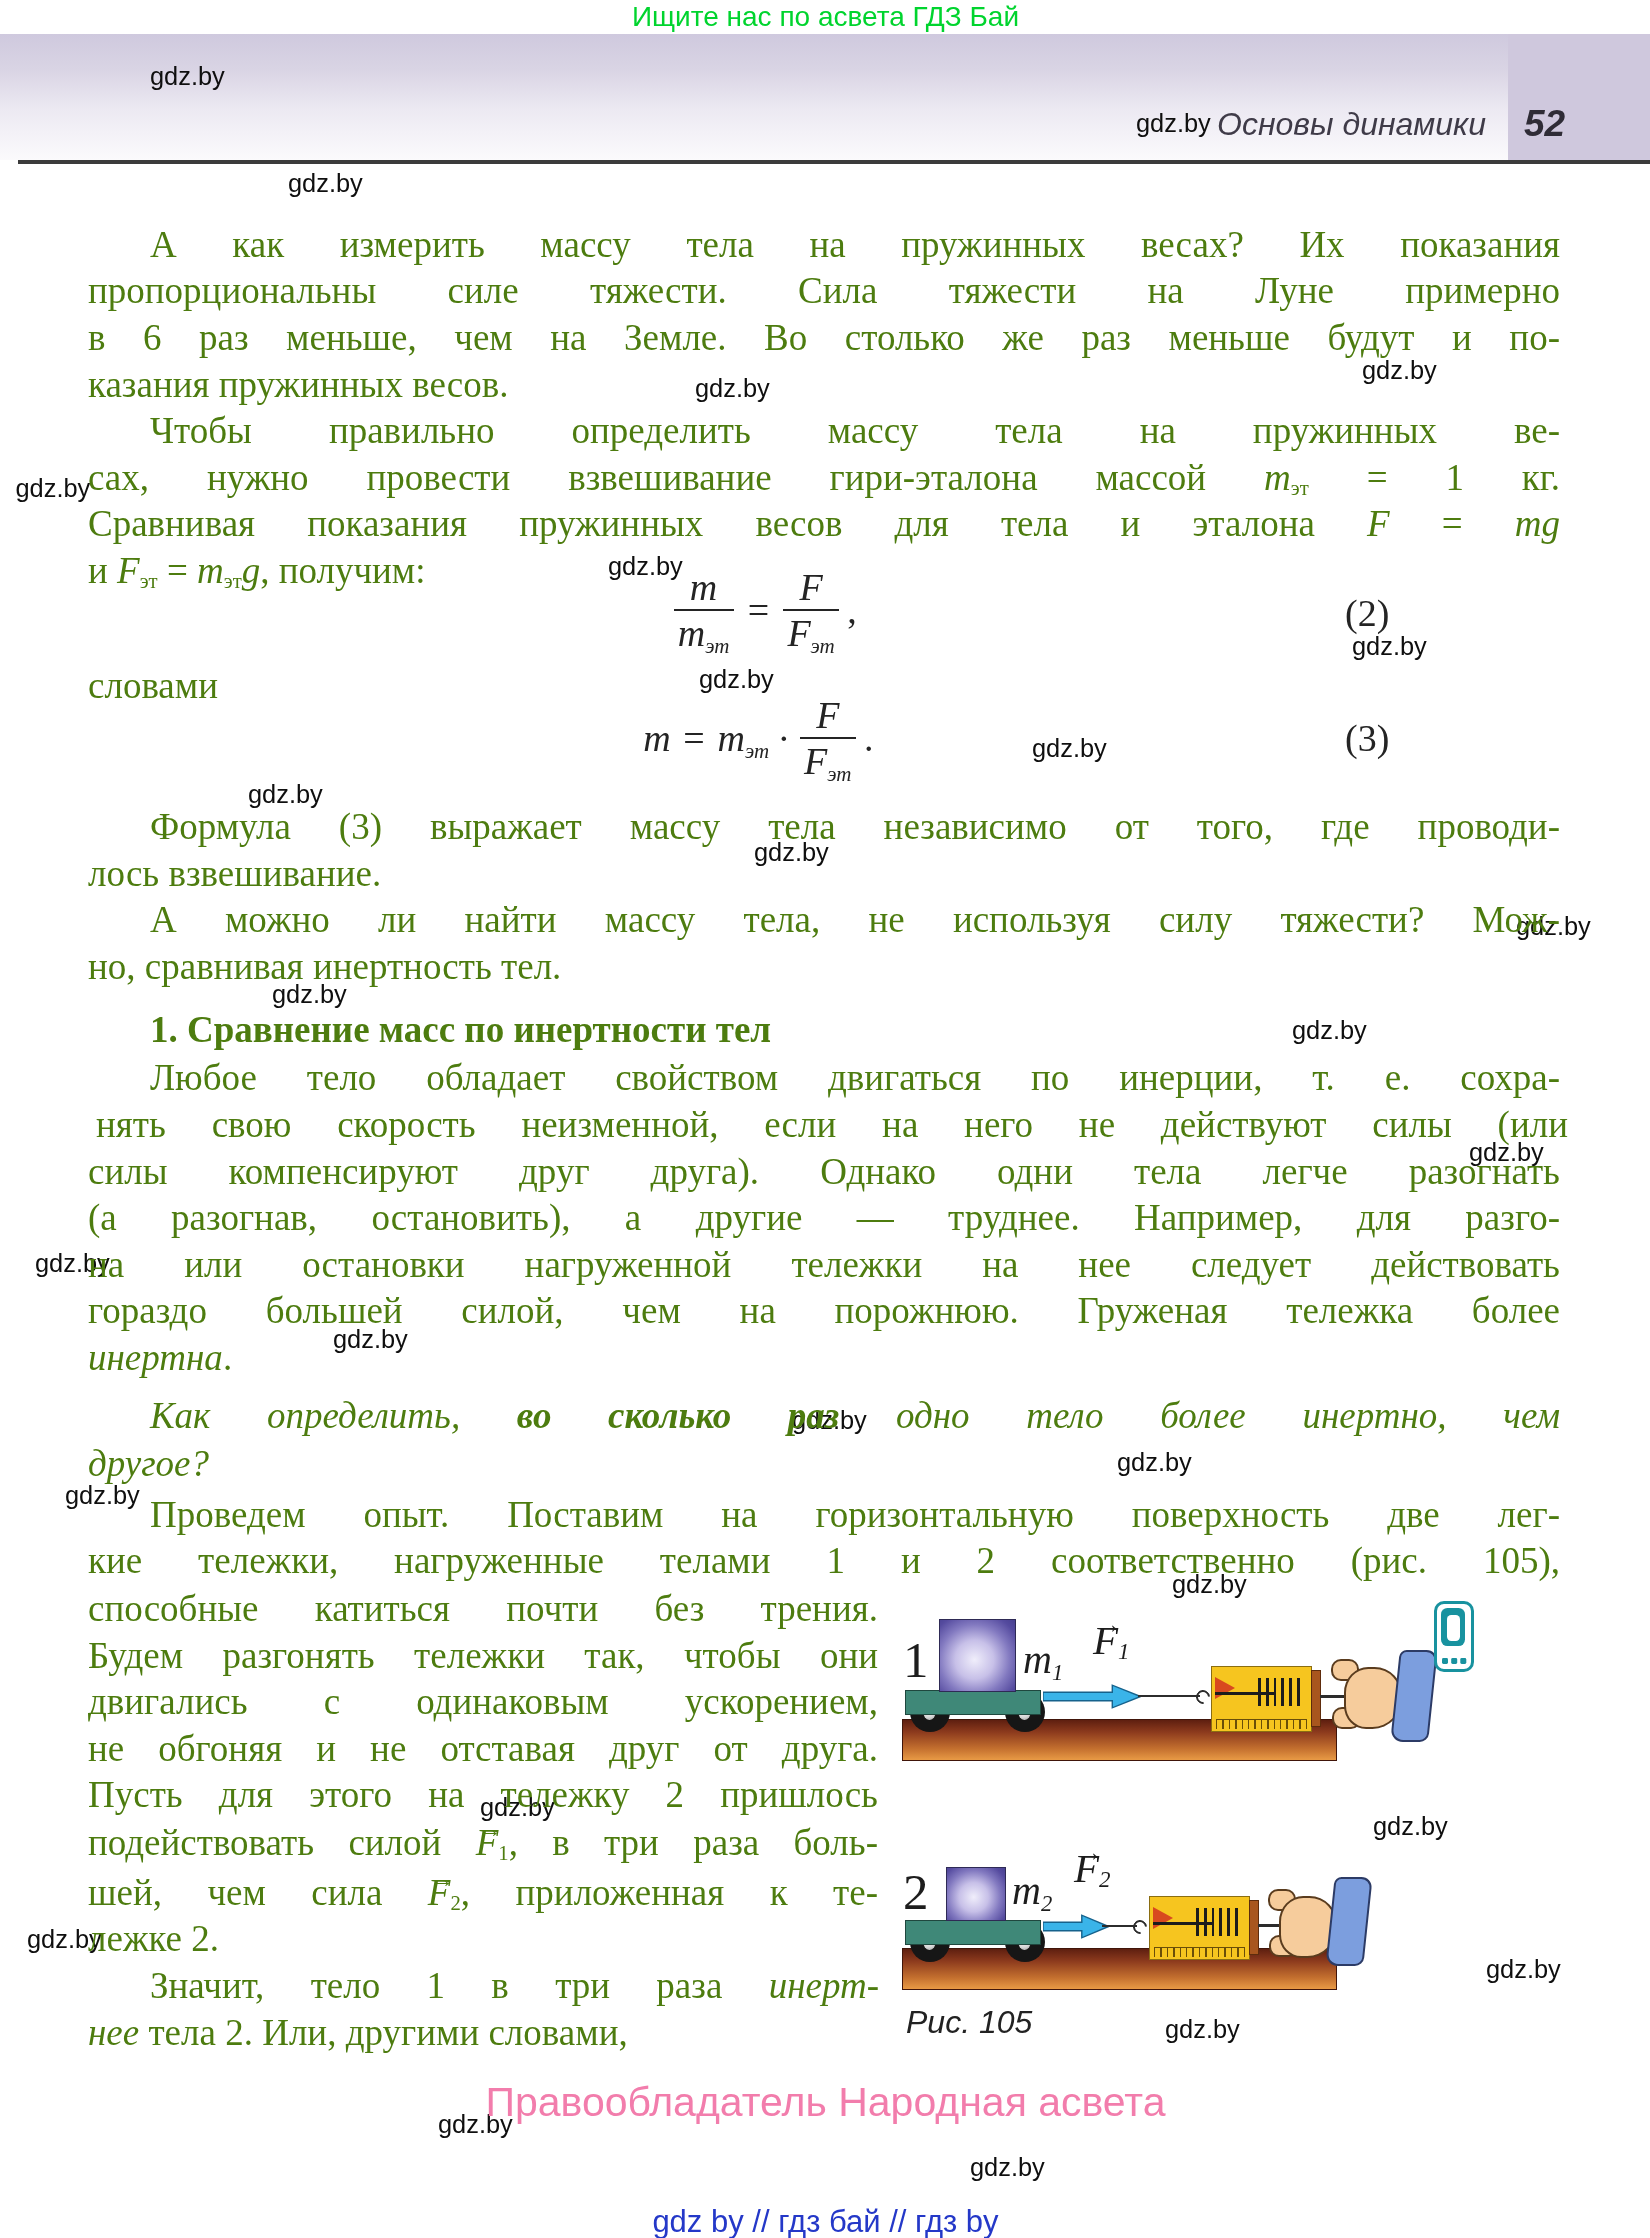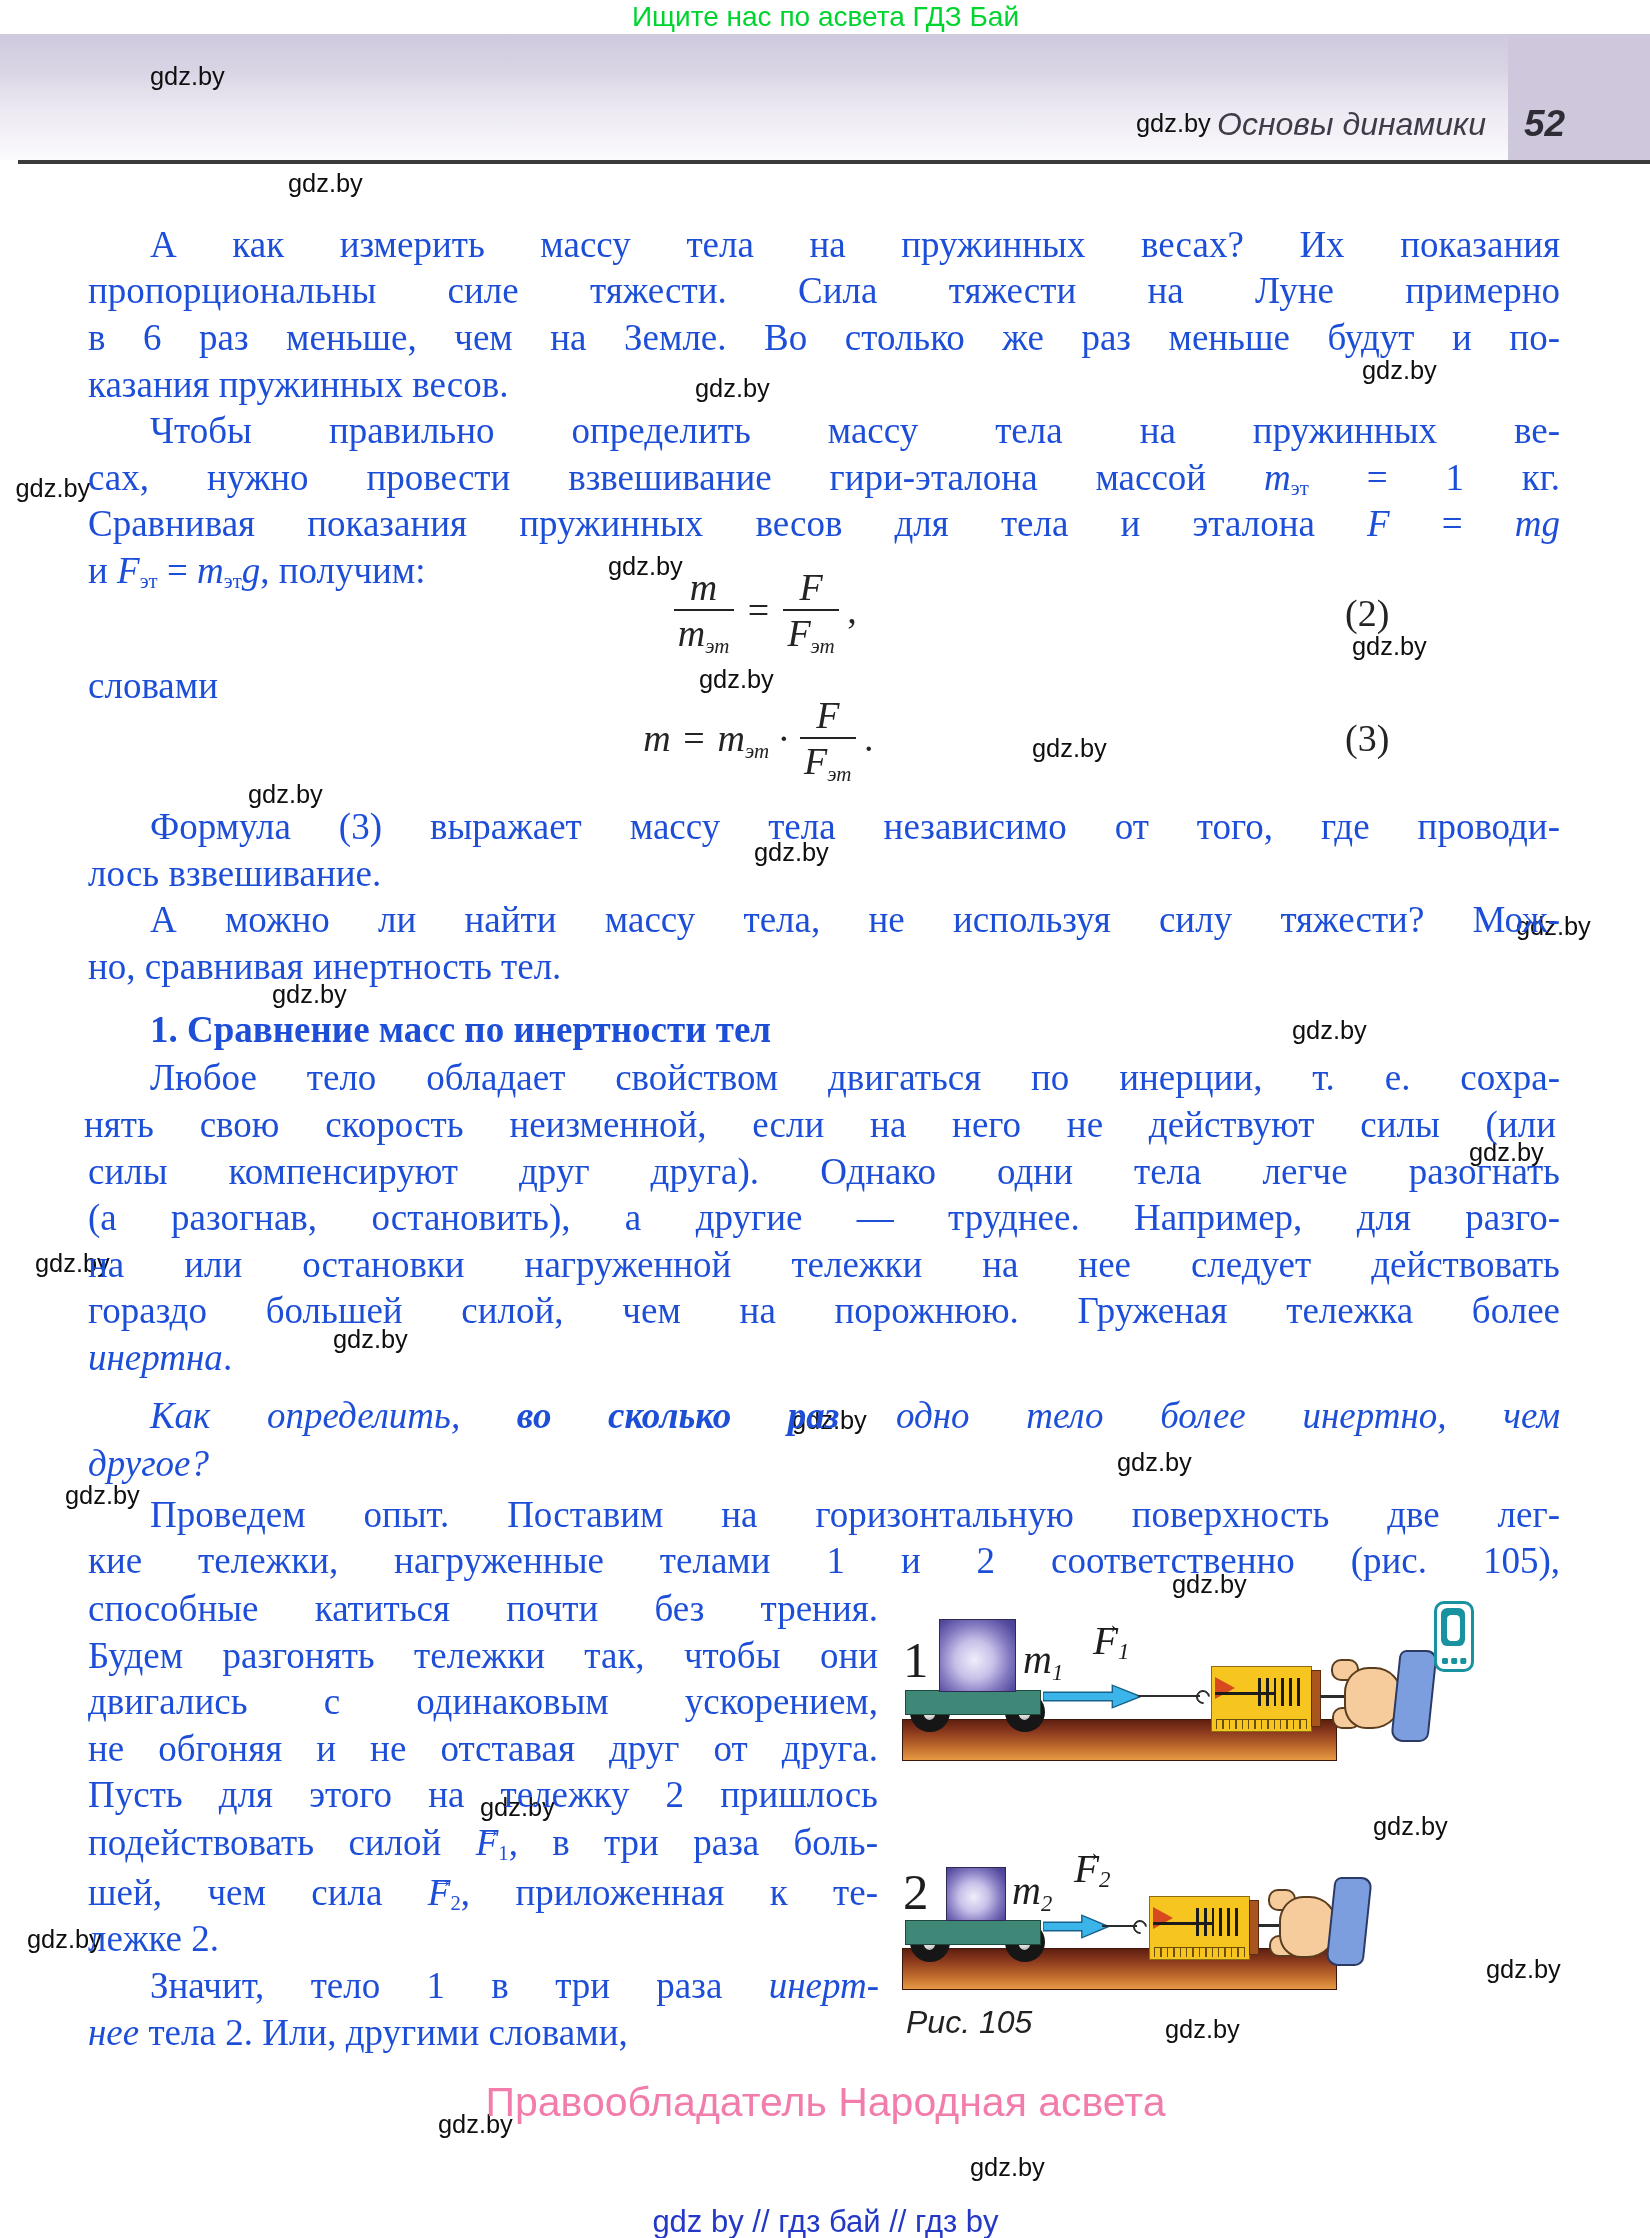--- a/index.html
+++ b/index.html
@@ -12,21 +12,21 @@
   .hband{position:absolute;left:0;top:34px;width:1651px;height:126px;
          background:linear-gradient(180deg,#cfc9de 0%,#d9d4e4 28%,#ecε9f2 60%,#f3f1f7 78%,#fbfafc 100%);
          background:linear-gradient(180deg,#cfc9de 0%,#d9d4e4 28%,#ece9f2 60%,#f3f1f7 78%,#fbfafc 100%);}
   .hbox{position:absolute;left:1508px;top:34px;width:143px;height:126px;background:#cfc8dd;}
   .htitle{position:absolute;right:165px;top:106px;font:italic 32px "Liberation Sans", sans-serif;color:#3f3b48;}
   .hpage{position:absolute;left:1524px;top:103px;font:italic bold 37px "Liberation Sans", sans-serif;color:#2f2c36;}
   .hrule{position:absolute;left:17.6px;top:160px;width:1633px;height:3.5px;background:#3b3b3b;}
   
   .wm{position:absolute;font:25.4px/28px "Liberation Sans", sans-serif;color:#0f0f0f;white-space:nowrap;}
   
-  .line{position:absolute;font:37px/47px "Liberation Serif", serif;color:#1d4ed8;white-space:nowrap;}
+  .line{position:absolute;font:37px/47px "Liberation Serif", serif;color:#4d7c0f;white-space:nowrap;}
   .line.j{white-space:normal;text-align:justify;text-align-last:justify;}
   .line sub{font-size:0.56em;vertical-align:-0.22em;line-height:0;}
   .line.head{font-weight:bold;}
   .vec{position:relative;display:inline-block;font-style:italic;}
   .va{position:absolute;left:0.14em;top:-0.60em;font-size:0.60em;font-style:normal;}
   .vsub{font-size:0.56em;vertical-align:-0.22em;line-height:0;}
   
   .formula{position:absolute;display:flex;align-items:center;color:#242424;
            font:italic 38px "Liberation Serif", serif;}
   .frac{display:inline-flex;flex-direction:column;align-items:center;margin:0 5.6px;}
@@ -135,21 +135,21 @@
     <div class="line j" style="left: 88px; top: 454px; width: 1472px;">сах, нужно провести взвешивание гири-эталона массой <i>m</i><sub>эт</sub> = 1 кг.</div>
     <div class="line j" style="left: 88px; top: 500px; width: 1472px;">Сравнивая показания пружинных весов для тела и эталона <i>F</i> = <i>mg</i></div>
     <div class="line" style="left: 88px; top: 547px; width: 1472px;">и <i>F</i><sub>эт</sub> = <i>m</i><sub>эт</sub><i>g</i>, получим:</div>
     <div class="line" style="left: 88px; top: 662px; width: 1472px;">словами</div>
     <div class="line j" style="left: 150px; top: 803px; width: 1410px;">Формула (3) выражает массу тела независимо от того, где проводи-</div>
     <div class="line" style="left: 88px; top: 850px; width: 1472px;">лось взвешивание.</div>
     <div class="line j" style="left: 150px; top: 896px; width: 1410px;">А можно ли найти массу тела, не используя силу тяжести? Мож-</div>
     <div class="line" style="left: 88px; top: 943px; width: 1472px;">но, сравнивая инертность тел.</div>
     <div class="line head" style="left: 150px; top: 1006px; width: 1412px;">1. Сравнение масс по инертности тел</div>
     <div class="line j" style="left: 150px; top: 1054px; width: 1410px;">Любое тело обладает свойством двигаться по инерции, т. е. сохра-</div>
-    <div class="line j" style="left: 84px; top: 1101px; width: 1472px; font-family: Liberation Serif, serif;">нять свою скорость неизменной, если на него не действуют силы (или</div>
+    <div class="line j" style="left: 96px; top: 1101px; width: 1472px; font-family: Liberation Serif, serif;">нять свою скорость неизменной, если на него не действуют силы (или</div>
     <div class="line j" style="left: 88px; top: 1148px; width: 1472px;">силы компенсируют друг друга). Однако одни тела легче разогнать</div>
     <div class="line j" style="left: 88px; top: 1194px; width: 1472px;">(а разогнав, остановить), а другие — труднее. Например, для разго-</div>
     <div class="line j" style="left: 88px; top: 1241px; width: 1472px;">на или остановки нагруженной тележки на нее следует действовать</div>
     <div class="line j" style="left: 88px; top: 1287px; width: 1472px;">гораздо большей силой, чем на порожнюю. Груженая тележка более</div>
     <div class="line" style="left: 88px; top: 1334px; width: 1472px;"><i>инертна</i>.</div>
     <div class="line j" style="left: 150px; top: 1392px; width: 1410px;"><i>Как определить, <b>во сколько раз</b> одно тело более инертно, чем</i></div>
     <div class="line" style="left: 88px; top: 1440px; width: 1472px;"><i>другое?</i></div>
     <div class="line j" style="left: 150px; top: 1491px; width: 1410px;">Проведем опыт. Поставим на горизонтальную поверхность две лег-</div>
     <div class="line j" style="left: 88px; top: 1537px; width: 1472px;">кие тележки, нагруженные телами 1 и 2 соответственно (рис. 105),</div>
     <div class="line j" style="left: 88px; top: 1585px; width: 790px;">способные катиться почти без трения.</div>

